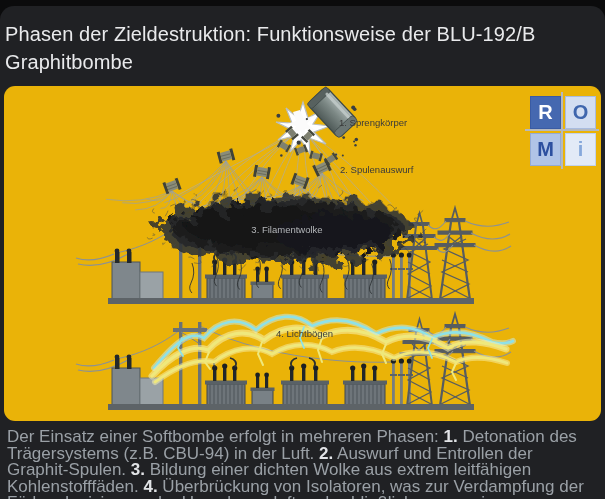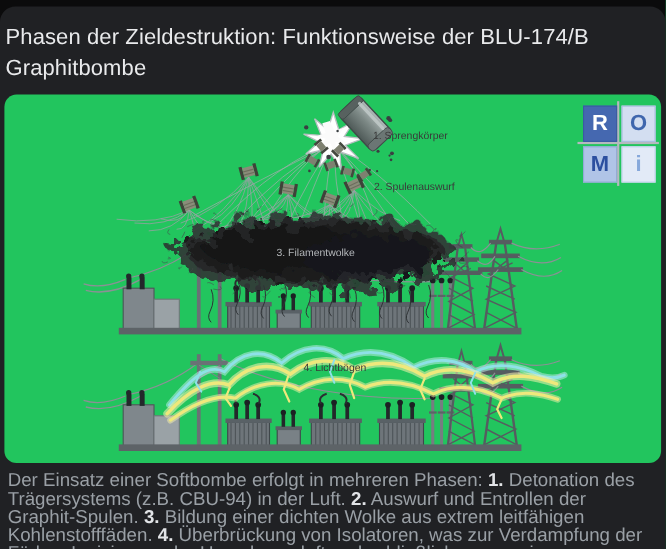--- a/index.html
+++ b/index.html
@@ -1,40 +1,40 @@
 <!DOCTYPE html>
 <html><head>
 <meta charset="utf-8">
 <style>
   html,body{margin:0;padding:0;background:#0b0b0c;width:605px;height:499px;overflow:hidden;
     font-family:"Liberation Sans",sans-serif;}
   .card{position:absolute;top:6px;left:0;width:605px;height:493px;background:#202124;
     border-radius:14px 14px 0 0;}
   .title{color:#e9eaec;font-size:20px;line-height:28px;font-weight:400;
     padding:14px 12px 8px 5px;letter-spacing:.1px;}
-  .panel{position:relative;margin:2px 4px 0 4px;width:597px;height:335px;background:#22c55e;
+  .panel{position:relative;margin:2px 4px 0 4px;width:597px;height:335px;background:#eab308;
     border-radius:11px;overflow:hidden;}
   .panel svg{position:absolute;left:0;top:0;}
   .logo{position:absolute;top:9px;right:6px;width:66px;height:71px;}
   .logo .cross-v{position:absolute;left:32px;top:-3px;width:1.5px;height:77px;background:#b5b9bf;}
   .logo .cross-h{position:absolute;top:34px;left:-4px;height:1.5px;width:74px;background:#b5b9bf;}
   .tile{position:absolute;width:29px;height:31px;display:flex;align-items:center;justify-content:center;
     font-weight:bold;font-size:20px;}
   .tile-r{left:1px;top:1px;background:#4568b0;color:#ffffff;border:1px solid #3a5ba3;}
   .tile-o{left:36px;top:1px;background:#d3def1;color:#3f66ad;border:1px solid #a9bcdf;}
   .tile-m{left:1px;top:38px;background:#b0c4e7;color:#2c4f9f;border:1px solid #93abd6;}
   .tile-i{left:36px;top:38px;background:#e2eaf7;color:#86a8db;border:1px solid #c2d2ec;}
   .caption{color:#9aa0a6;font-size:17px;line-height:16.5px;padding:8px 8px 0 7px;}
   .caption b{color:#e2e4e7;font-weight:700;}
 </style>
 </head>
 <body>
 
 <div class="card">
-  <div class="title">Phasen der Zieldestruktion: Funktionsweise der BLU-174/B Graphitbombe</div>
+  <div class="title">Phasen der Zieldestruktion: Funktionsweise der BLU-192/B Graphitbombe</div>
 
   <div class="panel">
     <svg class="diagram" width="597" height="335" viewBox="0 0 597 335">
       <defs>
         <linearGradient id="bombGrad" x1="0" y1="0" x2="0" y2="1">
           <stop offset="0" stop-color="#b0bab9"></stop>
           <stop offset="0.45" stop-color="#7c8885"></stop>
           <stop offset="1" stop-color="#4e5957"></stop>
         </linearGradient>
         <filter id="rough" x="-30%" y="-30%" width="160%" height="160%">

